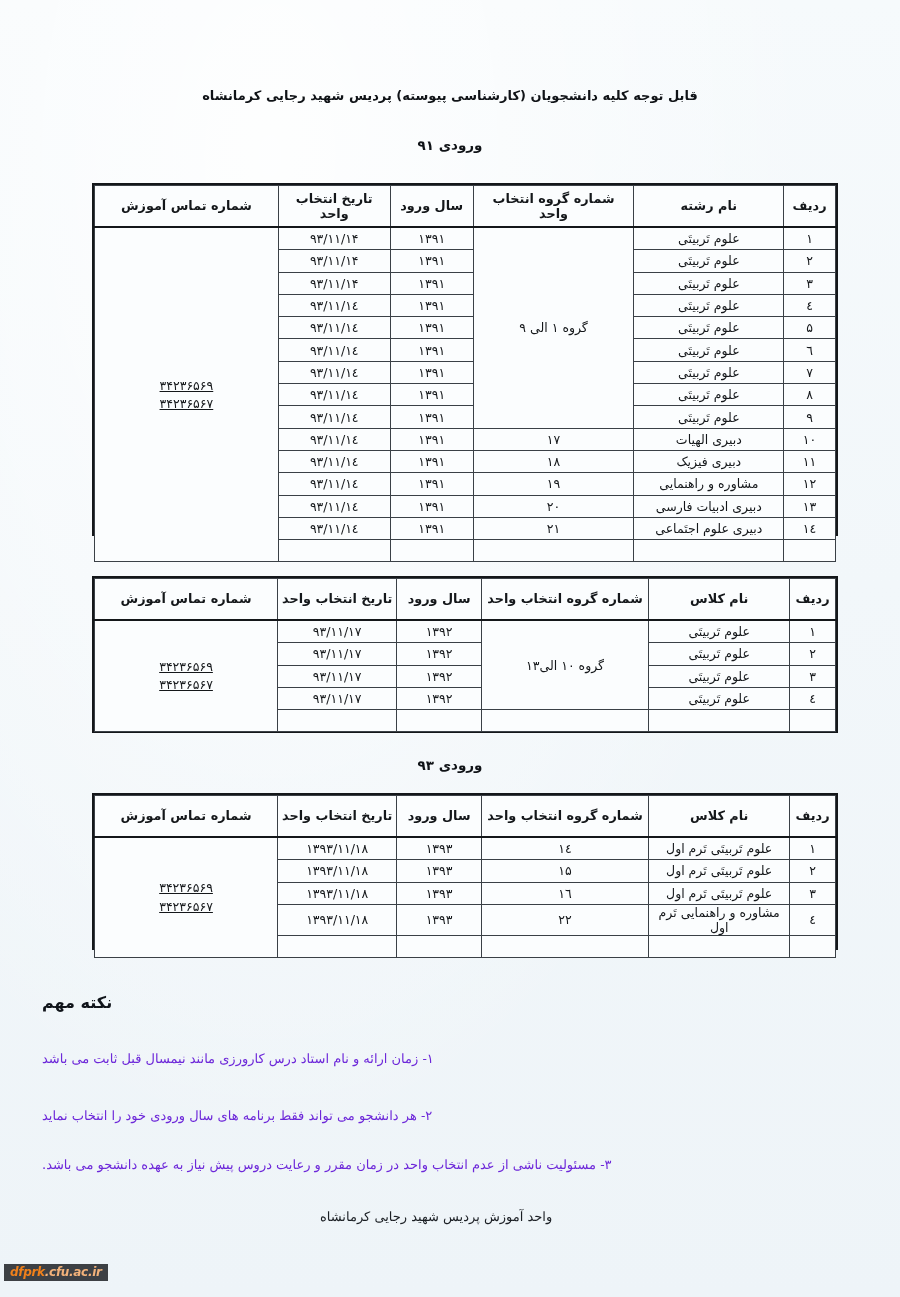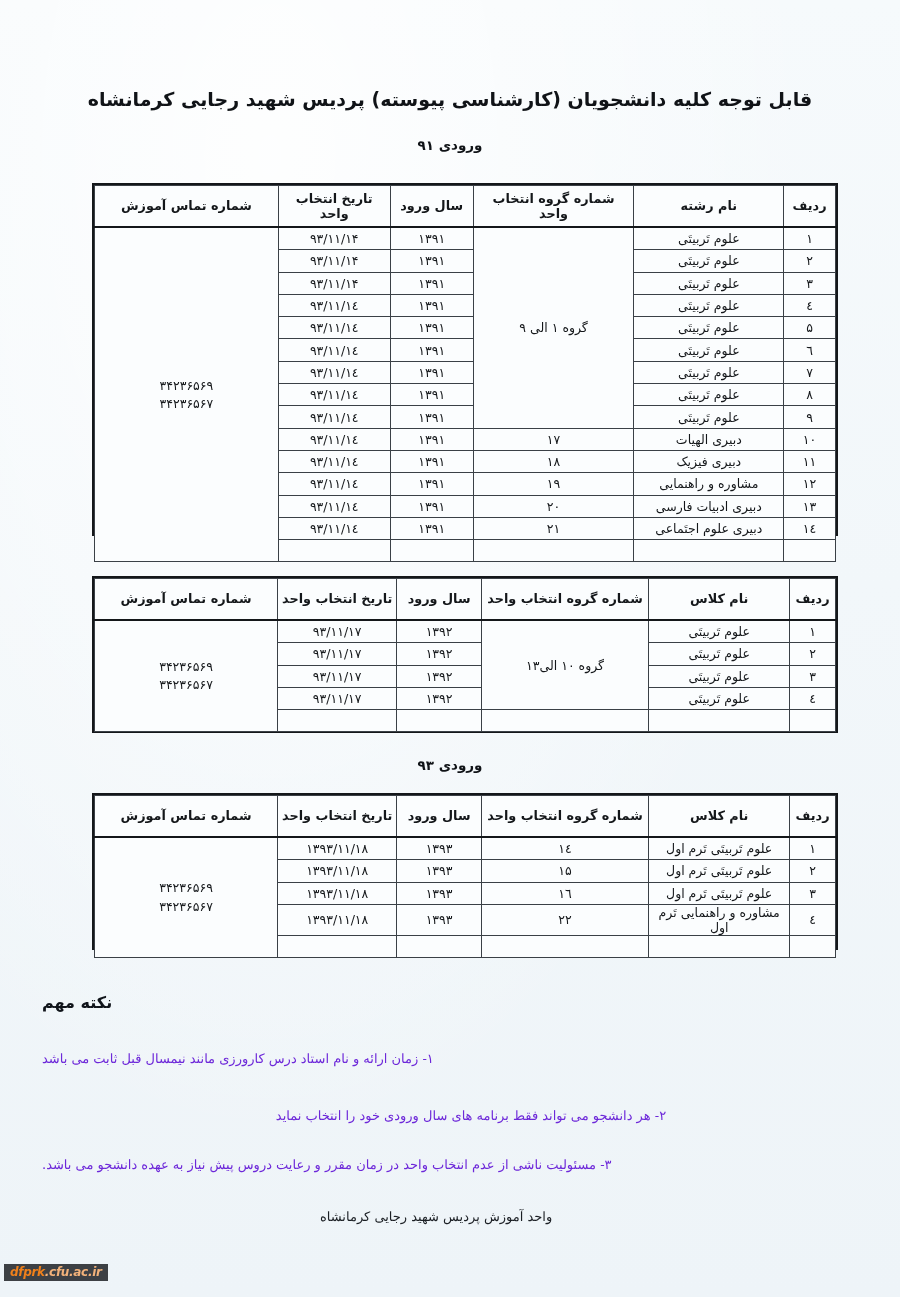--- a/index.html
+++ b/index.html
@@ -33,21 +33,21 @@
     inset: 0;
   }
 
   
   .doc-title {
     position: absolute;
     top: 88px;
     right: 0;
     left: 0;
     text-align: center;
-    font-size: 19px;
+    font-size: 13px;
     font-weight: bold;
     letter-spacing: 0;
     color: #101317;
   }
 
   .section-label {
     position: absolute;
     left: 0;
     right: 0;
     text-align: center;
@@ -107,21 +107,21 @@
   .rowno { font-size: 12.6px; }
   .merged {
     font-size: 13px;
   }
   .phone-cell {
     font-size: 13px;
     line-height: 1.45;
     letter-spacing: 0.6px;
     vertical-align: middle;
   }
-  .phone-cell span { display: block; }
+  .phone-cell span { display: block; text-decoration: underline; }
 
   
   .t1 col.c-row   { width: 7.0%; }
   .t1 col.c-name  { width: 20.2%; }
   .t1 col.c-grp   { width: 21.7%; }
   .t1 col.c-year  { width: 11.2%; }
   .t1 col.c-date  { width: 15.1%; }
   .t1 col.c-phone { width: 24.8%; }
 
   .t2 col.c-row   { width: 6.2%; }
@@ -155,21 +155,21 @@
   .note-line {
     position: absolute;
     right: 0;
     width: 858px;
     text-align: left;
     font-size: 13px;
     color: #6d28d9;
     font-family: "DejaVu Serif", "Liberation Serif", serif;
   }
   .note-line.n1 { top: 1051px; }
-  .note-line.n2 { top: 1108px; text-align: center; }
+  .note-line.n2 { top: 1108px; }
   .note-line.n3 { top: 1157px; }
 
   .signature {
     position: absolute;
     top: 1209px;
     right: 0;
     width: 580px;
     text-align: left;
     font-size: 13px;
     color: #1b1f24;

